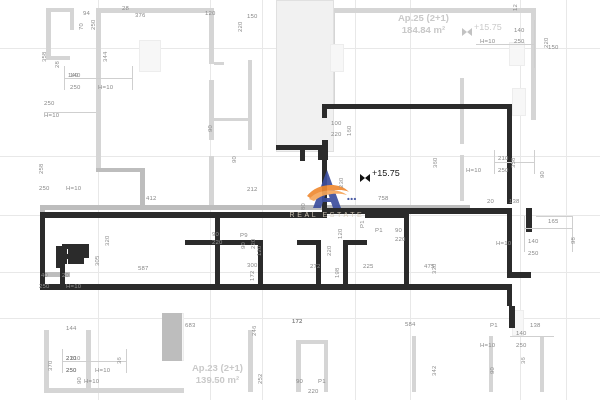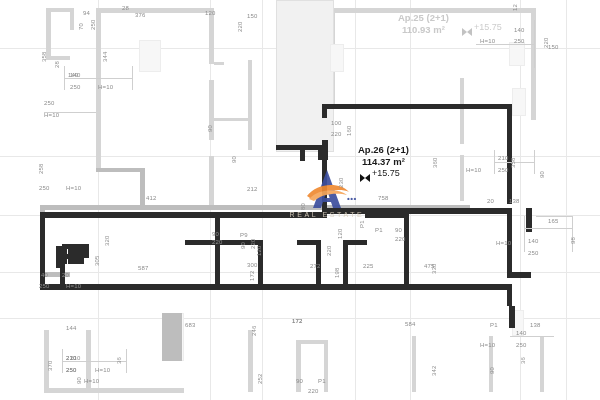--- a/index.html
+++ b/index.html
@@ -284,46 +284,46 @@
   <div class="dimline h" style="left:510px; top:336px; width:44px;"></div>
   <div class="dimline h" style="left:62px;  top:361px; width:64px;"></div>
   <div class="dimline v" style="left:62px;  top:349px; height:24px;"></div>
   <div class="dimline v" style="left:126px; top:349px; height:24px;"></div>
   <div class="dimline h" style="left:476px; top:44px;  width:58px;"></div>
   <div class="dimline v" style="left:534px; top:20px;  height:48px;"></div>
   <div class="dimline h" style="left:44px;  top:112px; width:52px;"></div>
 
   <div class="apt-label ghost" style="left:398px; top:12px;">
     <span class="name">Ap.25 (2+1)</span>
-    <span class="area">110.93 m²</span>
+    <span class="area">184.84 m²</span>
   </div>
   <div class="elev ghost" style="left:462px; top:22px;">
     <span class="mark">
       <svg viewBox="0 0 10 10" width="10" height="10" aria-hidden="true">
         <polygon points="0,1 5,5 0,9" fill="#111"></polygon>
         <polygon points="10,1 5,5 10,9" fill="#111"></polygon>
       </svg>
     </span>
     <span class="val">+15.75</span>
   </div>
 
-  <div class="apt-label" style="left:358px; top:144px;">
-    <span class="name">Ap.26 (2+1)</span>
-    <span class="area">114.37 m²</span>
-  </div>
   <div class="elev" style="left:360px; top:168px;">
     <span class="mark">
       <svg viewBox="0 0 10 10" width="10" height="10" aria-hidden="true">
         <polygon points="0,1 5,5 0,9" fill="#111"></polygon>
         <polygon points="10,1 5,5 10,9" fill="#111"></polygon>
       </svg>
     </span>
     <span class="val">+15.75</span>
   </div>
 
+  <div class="apt-label ghost" style="left:192px; top:362px;">
+    <span class="name">Ap.23 (2+1)</span>
+    <span class="area">139.50 m²</span>
+  </div>
 
   <div id="watermark">
     <div class="mark-wrap">
       <svg viewBox="0 0 52 42" width="52" height="42" aria-hidden="true">
 
         <path d="M26 2 L40 40 L32 40 L26 22 L20 40 L12 40 Z" fill="#3d4f9e"></path>
         <rect x="18" y="30" width="16" height="4" fill="#3d4f9e"></rect>
 
         <path d="M6 28 C16 14, 40 14, 48 24 C40 20, 20 22, 12 32 Z" fill="#ef8a33"></path>
         <path d="M8 31 C18 20, 38 20, 46 27 C36 24, 20 26, 13 33 Z" fill="#f6a75c"></path>

